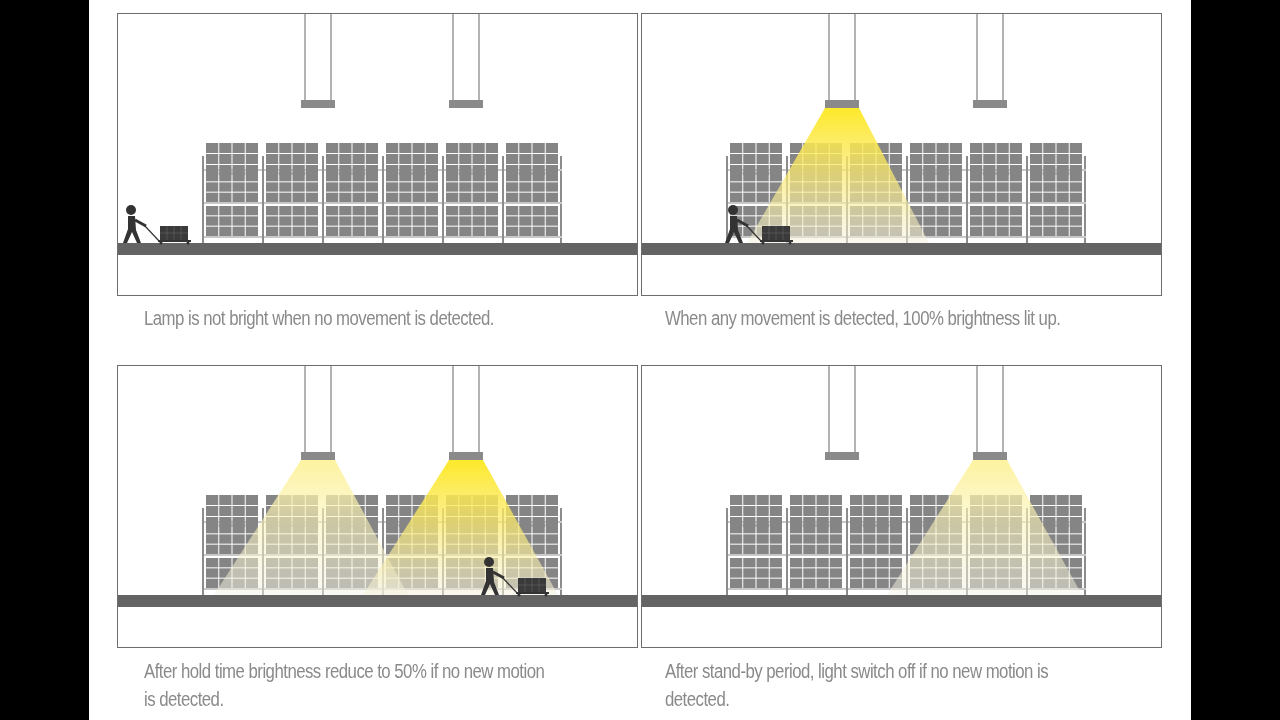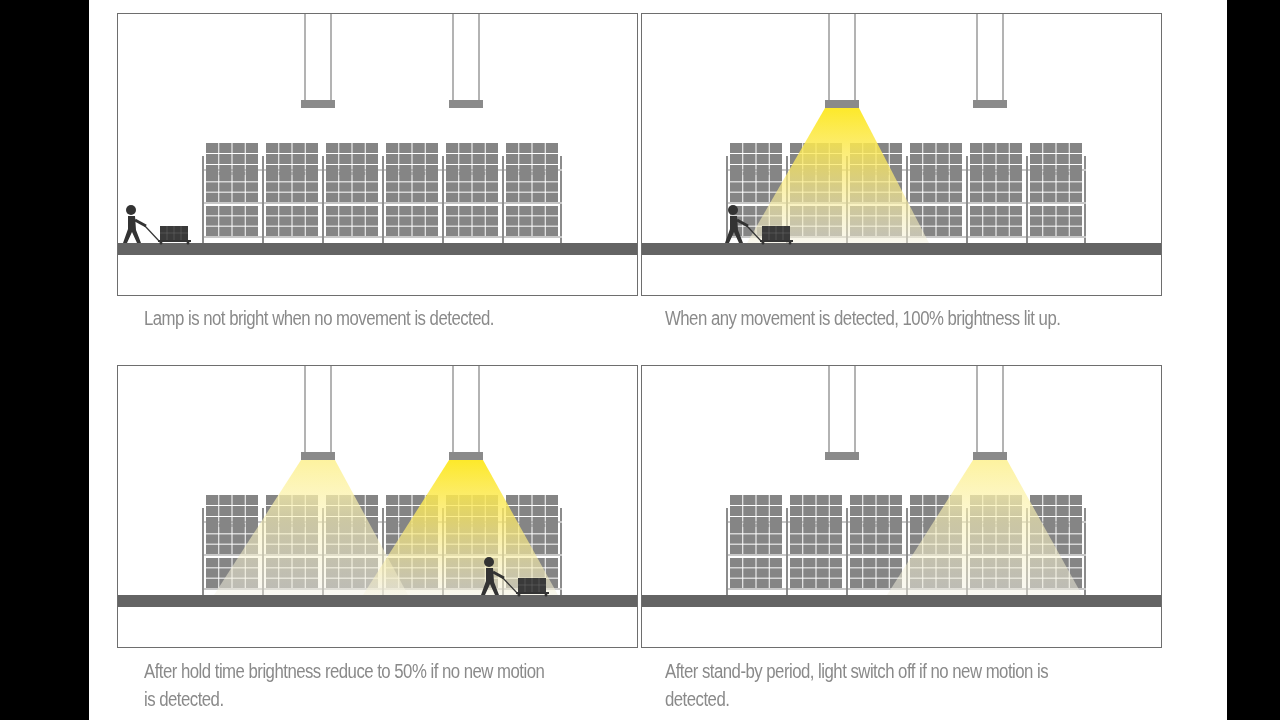--- a/index.html
+++ b/index.html
@@ -1,17 +1,17 @@
 <!DOCTYPE html>
 <html><head>
 <meta charset="utf-8">
 <style>
   html,body{margin:0;padding:0;}
   body{width:1280px;height:720px;background:#000;position:relative;overflow:hidden;font-family:"Liberation Sans",sans-serif;}
-  .page{position:absolute;left:89px;top:0;width:1102px;height:720px;background:#fff;padding-left:36px;}
+  .page{position:absolute;left:89px;top:0;width:1102px;height:720px;background:#fff;}
   .panel{position:absolute;width:519px;height:281px;border:1px solid #6e6e6e;background:#fff;overflow:hidden;}
   .panel svg{position:absolute;left:0;top:0;}
   .caption{position:absolute;color:#8a8a8a;font-size:19.5px;line-height:28px;letter-spacing:-0.6px;transform:scaleX(0.86);transform-origin:left top;white-space:nowrap;font-family:"Liberation Sans",sans-serif;}
 </style>
 </head>
 <body>
 
 <div class="page">
 
   <div class="panel" style="left:28px;top:13px;">

